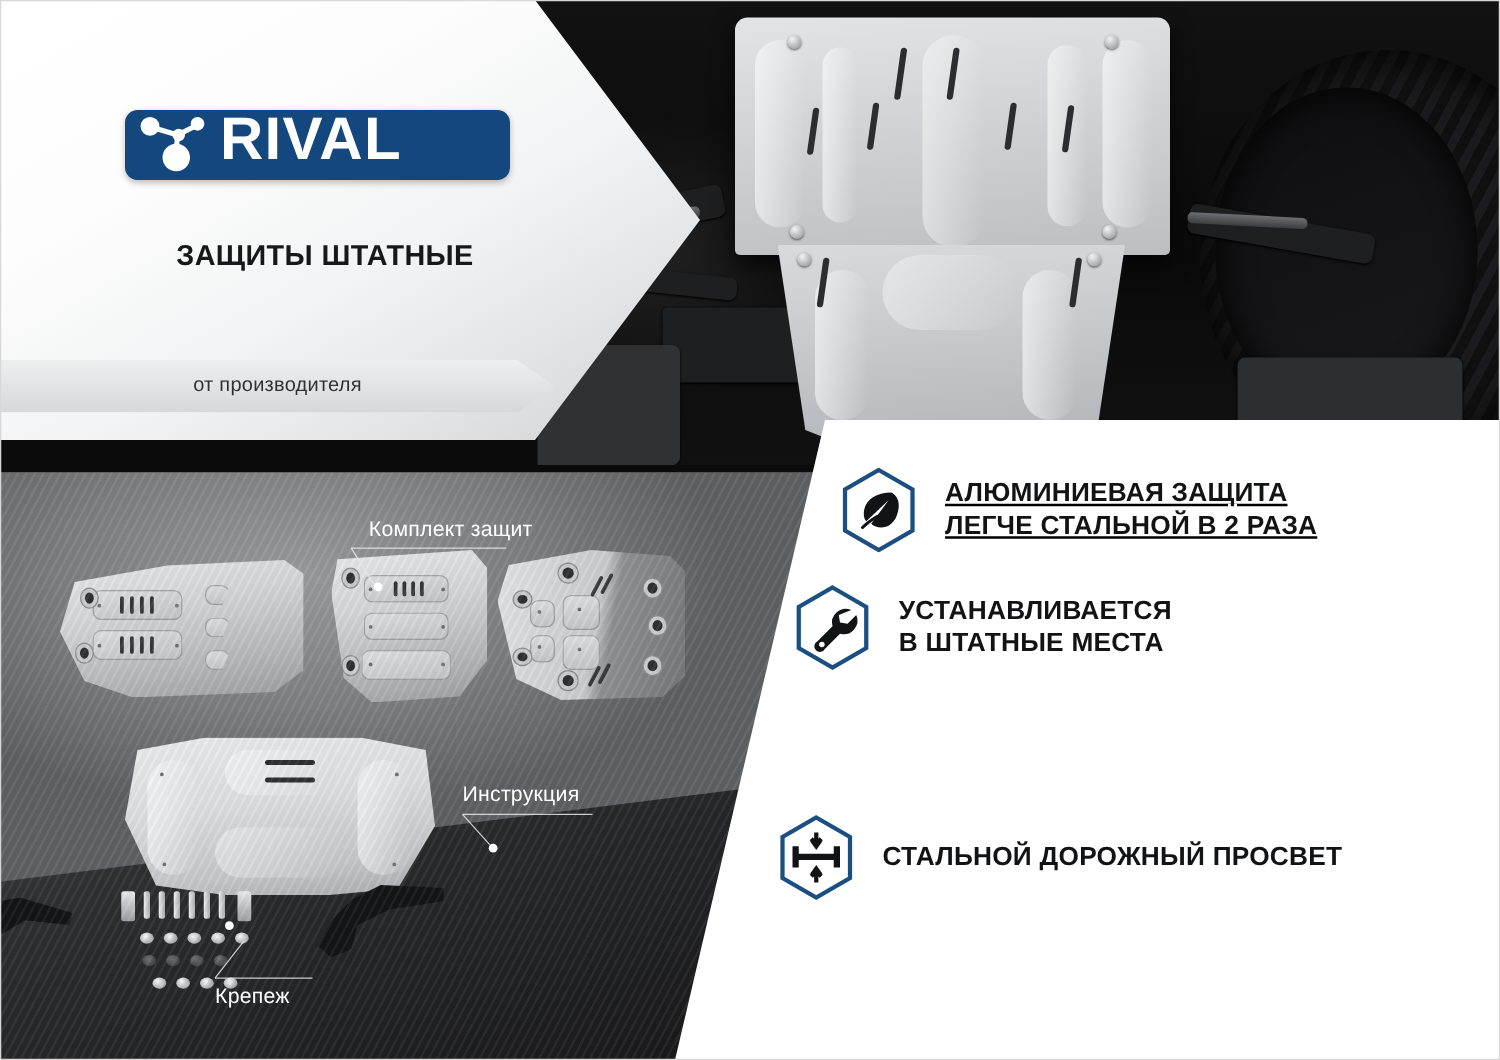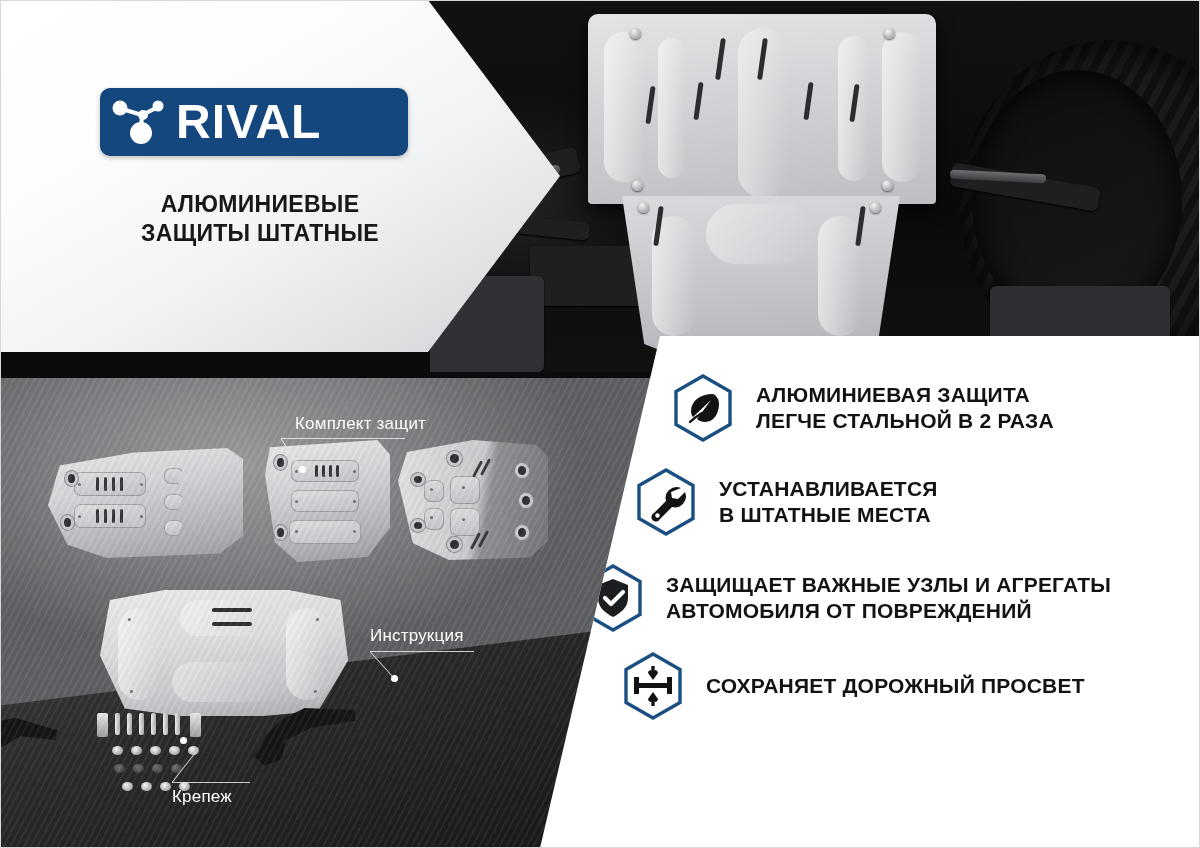--- a/index.html
+++ b/index.html
@@ -97,22 +97,22 @@
   }
   .hero-strip{
     position:absolute;left:0;top:288px;width:444px;height:42px;
     background:linear-gradient(180deg,#eceef0 0%,#e0e3e6 55%,#d6d9dc 100%);
     clip-path:polygon(0 0,414px 0,444px 21px,414px 42px,0 42px);
     display:flex;align-items:center;justify-content:center;
   }
   .hero-strip span{font-size:16px;color:#2f3133;letter-spacing:.2px;}
 
   .logo-box{
-    position:absolute;left:100px;top:88px;width:308px;height:68px;
-    background:#14477d;border-radius:10px;display:flex;align-items:center;
+    position:absolute;left:100px;top:88px;width:308px;height:56px;
+    background:#14477d;border-radius:10px;display:flex;align-items:flex-start;
     box-shadow:0 2px 5px rgba(0,0,0,.25);
   }
   .logo-mark{width:66px;height:54px;margin-left:8px;flex:0 0 auto;}
   .logo-word{
     color:#fff;font-size:48px;font-weight:bold;letter-spacing:1px;line-height:1;
     margin-left:2px;font-family:"Liberation Sans","DejaVu Sans",sans-serif;
   }
   .hero-title{
     position:absolute;left:60px;top:190px;width:400px;text-align:center;
     font-size:23px;font-weight:bold;color:#16181a;line-height:1.25;letter-spacing:.3px;
@@ -324,68 +324,61 @@
         </g>
         <circle cx="12" cy="13" r="7.5" fill="#ffffff"></circle>
         <circle cx="50" cy="11" r="5.5" fill="#ffffff"></circle>
         <circle cx="35" cy="20" r="5" fill="#ffffff"></circle>
         <circle cx="33" cy="38" r="11" fill="#ffffff"></circle>
       </svg>
       <div class="logo-word">RIVAL</div>
     </div>
 
     <div class="hero-title">
-      <div>АЛЮМИНИЕВЫЕ</div>
       <div>ЗАЩИТЫ ШТАТНЫЕ</div>
     </div>
   </div>
 
+  <div class="hero-strip">
+    <span>от производителя</span>
+  </div>
 
   <div class="features">
 
-    <div class="feat" style="left:132px;top:38px;">
+    <div class="feat" style="left:132px;top:38px;text-decoration:underline;">
       <svg class="hexicon" viewBox="0 0 62 68">
         <polygon points="31,2 58,17.5 58,50.5 31,66 4,50.5 4,17.5" fill="none" stroke="#1b4f82" stroke-width="3.4"></polygon>
         <path d="M41 20c-13 0-22 7-22 17 0 3 1 5 2 6l18-17-14 19c2 2 5 3 8 3 9 0 14-9 14-18 0-4-2-8-6-10z" fill="#111315"></path>
         <path d="M18 48c3-3 7-6 12-9" stroke="#111315" stroke-width="2.4" fill="none" stroke-linecap="round"></path>
       </svg>
       <div class="feat-text">АЛЮМИНИЕВАЯ ЗАЩИТА
 ЛЕГЧЕ СТАЛЬНОЙ В 2 РАЗА</div>
     </div>
 
     <div class="feat" style="left:95px;top:132px;">
       <svg class="hexicon" viewBox="0 0 62 68">
         <polygon points="31,2 58,17.5 58,50.5 31,66 4,50.5 4,17.5" fill="none" stroke="#1b4f82" stroke-width="3.4"></polygon>
         <path d="M46 20a11 11 0 0 0-15 13L19 45a4.5 4.5 0 1 0 6 6l12-12a11 11 0 0 0 13-15l-7 7-6-1-1-6z" fill="#111315"></path>
         <circle cx="22.5" cy="47.5" r="2.2" fill="#ffffff"></circle>
       </svg>
       <div class="feat-text">УСТАНАВЛИВАЕТСЯ
 В ШТАТНЫЕ МЕСТА</div>
     </div>
 
-    <div class="feat" style="left:42px;top:228px;">
-      <svg class="hexicon" viewBox="0 0 62 68">
-        <polygon points="31,2 58,17.5 58,50.5 31,66 4,50.5 4,17.5" fill="none" stroke="#1b4f82" stroke-width="3.4"></polygon>
-        <path d="M31 15l15 6v13c0 9-7 15-15 19-8-4-15-10-15-19V21z" fill="#1b1d20"></path>
-        <path d="M23 34l6 6 12-12" stroke="#ffffff" stroke-width="4.2" fill="none" stroke-linecap="round" stroke-linejoin="round"></path>
-      </svg>
-      <div class="feat-text">ЗАЩИЩАЕТ ВАЖНЫЕ УЗЛЫ И АГРЕГАТЫ
-АВТОМОБИЛЯ ОТ ПОВРЕЖДЕНИЙ</div>
-    </div>
 
     <div class="feat" style="left:82px;top:316px;">
       <svg class="hexicon" viewBox="0 0 62 68">
         <polygon points="31,2 58,17.5 58,50.5 31,66 4,50.5 4,17.5" fill="none" stroke="#1b4f82" stroke-width="3.4"></polygon>
         <rect x="13" y="31" width="36" height="5" fill="#111315"></rect>
         <rect x="12" y="25" width="5" height="17" fill="#111315"></rect>
         <rect x="45" y="25" width="5" height="17" fill="#111315"></rect>
         <path d="M31 14v9m0 0l-4-4m4 4l4-4" stroke="#111315" stroke-width="3.4" fill="none"></path>
         <path d="M31 54v-9m0 0l-4 4m4-4l4 4" stroke="#111315" stroke-width="3.4" fill="none"></path>
         <polygon points="31,28 26,21 36,21" fill="#111315"></polygon>
         <polygon points="31,40 26,47 36,47" fill="#111315"></polygon>
       </svg>
-      <div class="feat-text">СОХРАНЯЕТ ДОРОЖНЫЙ ПРОСВЕТ</div>
+      <div class="feat-text">СТАЛЬНОЙ ДОРОЖНЫЙ ПРОСВЕТ</div>
     </div>
 
   </div>
 
   <div class="frame"></div>
 </div>
 
 </body></html>

